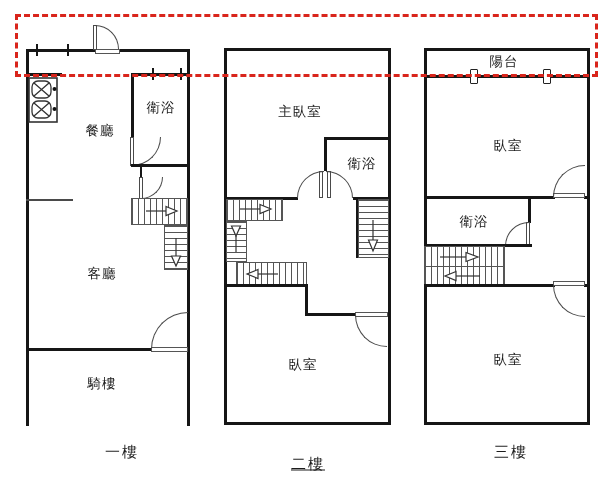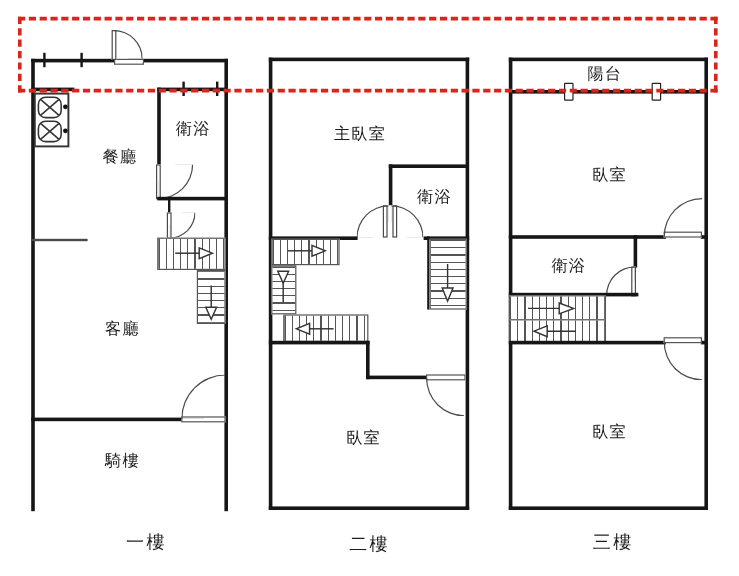--- a/index.html
+++ b/index.html
@@ -129,21 +129,21 @@
 
     <div class="w" style="left:224px;top:284px;width:84px;height:3px;"></div>
     <div class="w" style="left:305px;top:284px;width:3px;height:32px;"></div>
     <div class="w" style="left:305px;top:313px;width:51px;height:3px;"></div>
     <div class="thresh" style="left:355px;top:312px;width:33px;height:5px;"></div>
     <div class="arc" style="left:355px;top:315px;width:32px;height:32px;border-left-width:1px;border-bottom-width:1px;border-radius:0 0 0 100%;"></div>
 
     <div class="lbl" style="left:300px;top:112px;">主臥室</div>
     <div class="lbl" style="left:362px;top:164px;">衛浴</div>
     <div class="lbl" style="left:303px;top:365px;">臥室</div>
-    <div class="lbl cap" style="left:308px;top:454px;">二樓</div>
+    <div class="lbl cap" style="left:308px;top:464px;text-decoration:underline;">二樓</div>
   </div>
 
   <div>
 
     <div class="w" style="left:424px;top:48px;width:3px;height:377px;"></div>
     <div class="w" style="left:587px;top:48px;width:3px;height:377px;"></div>
     <div class="w" style="left:424px;top:48px;width:166px;height:3px;"></div>
     <div class="w" style="left:424px;top:422px;width:166px;height:3px;"></div>
 
     <div class="w" style="left:424px;top:75px;width:166px;height:3px;"></div>

